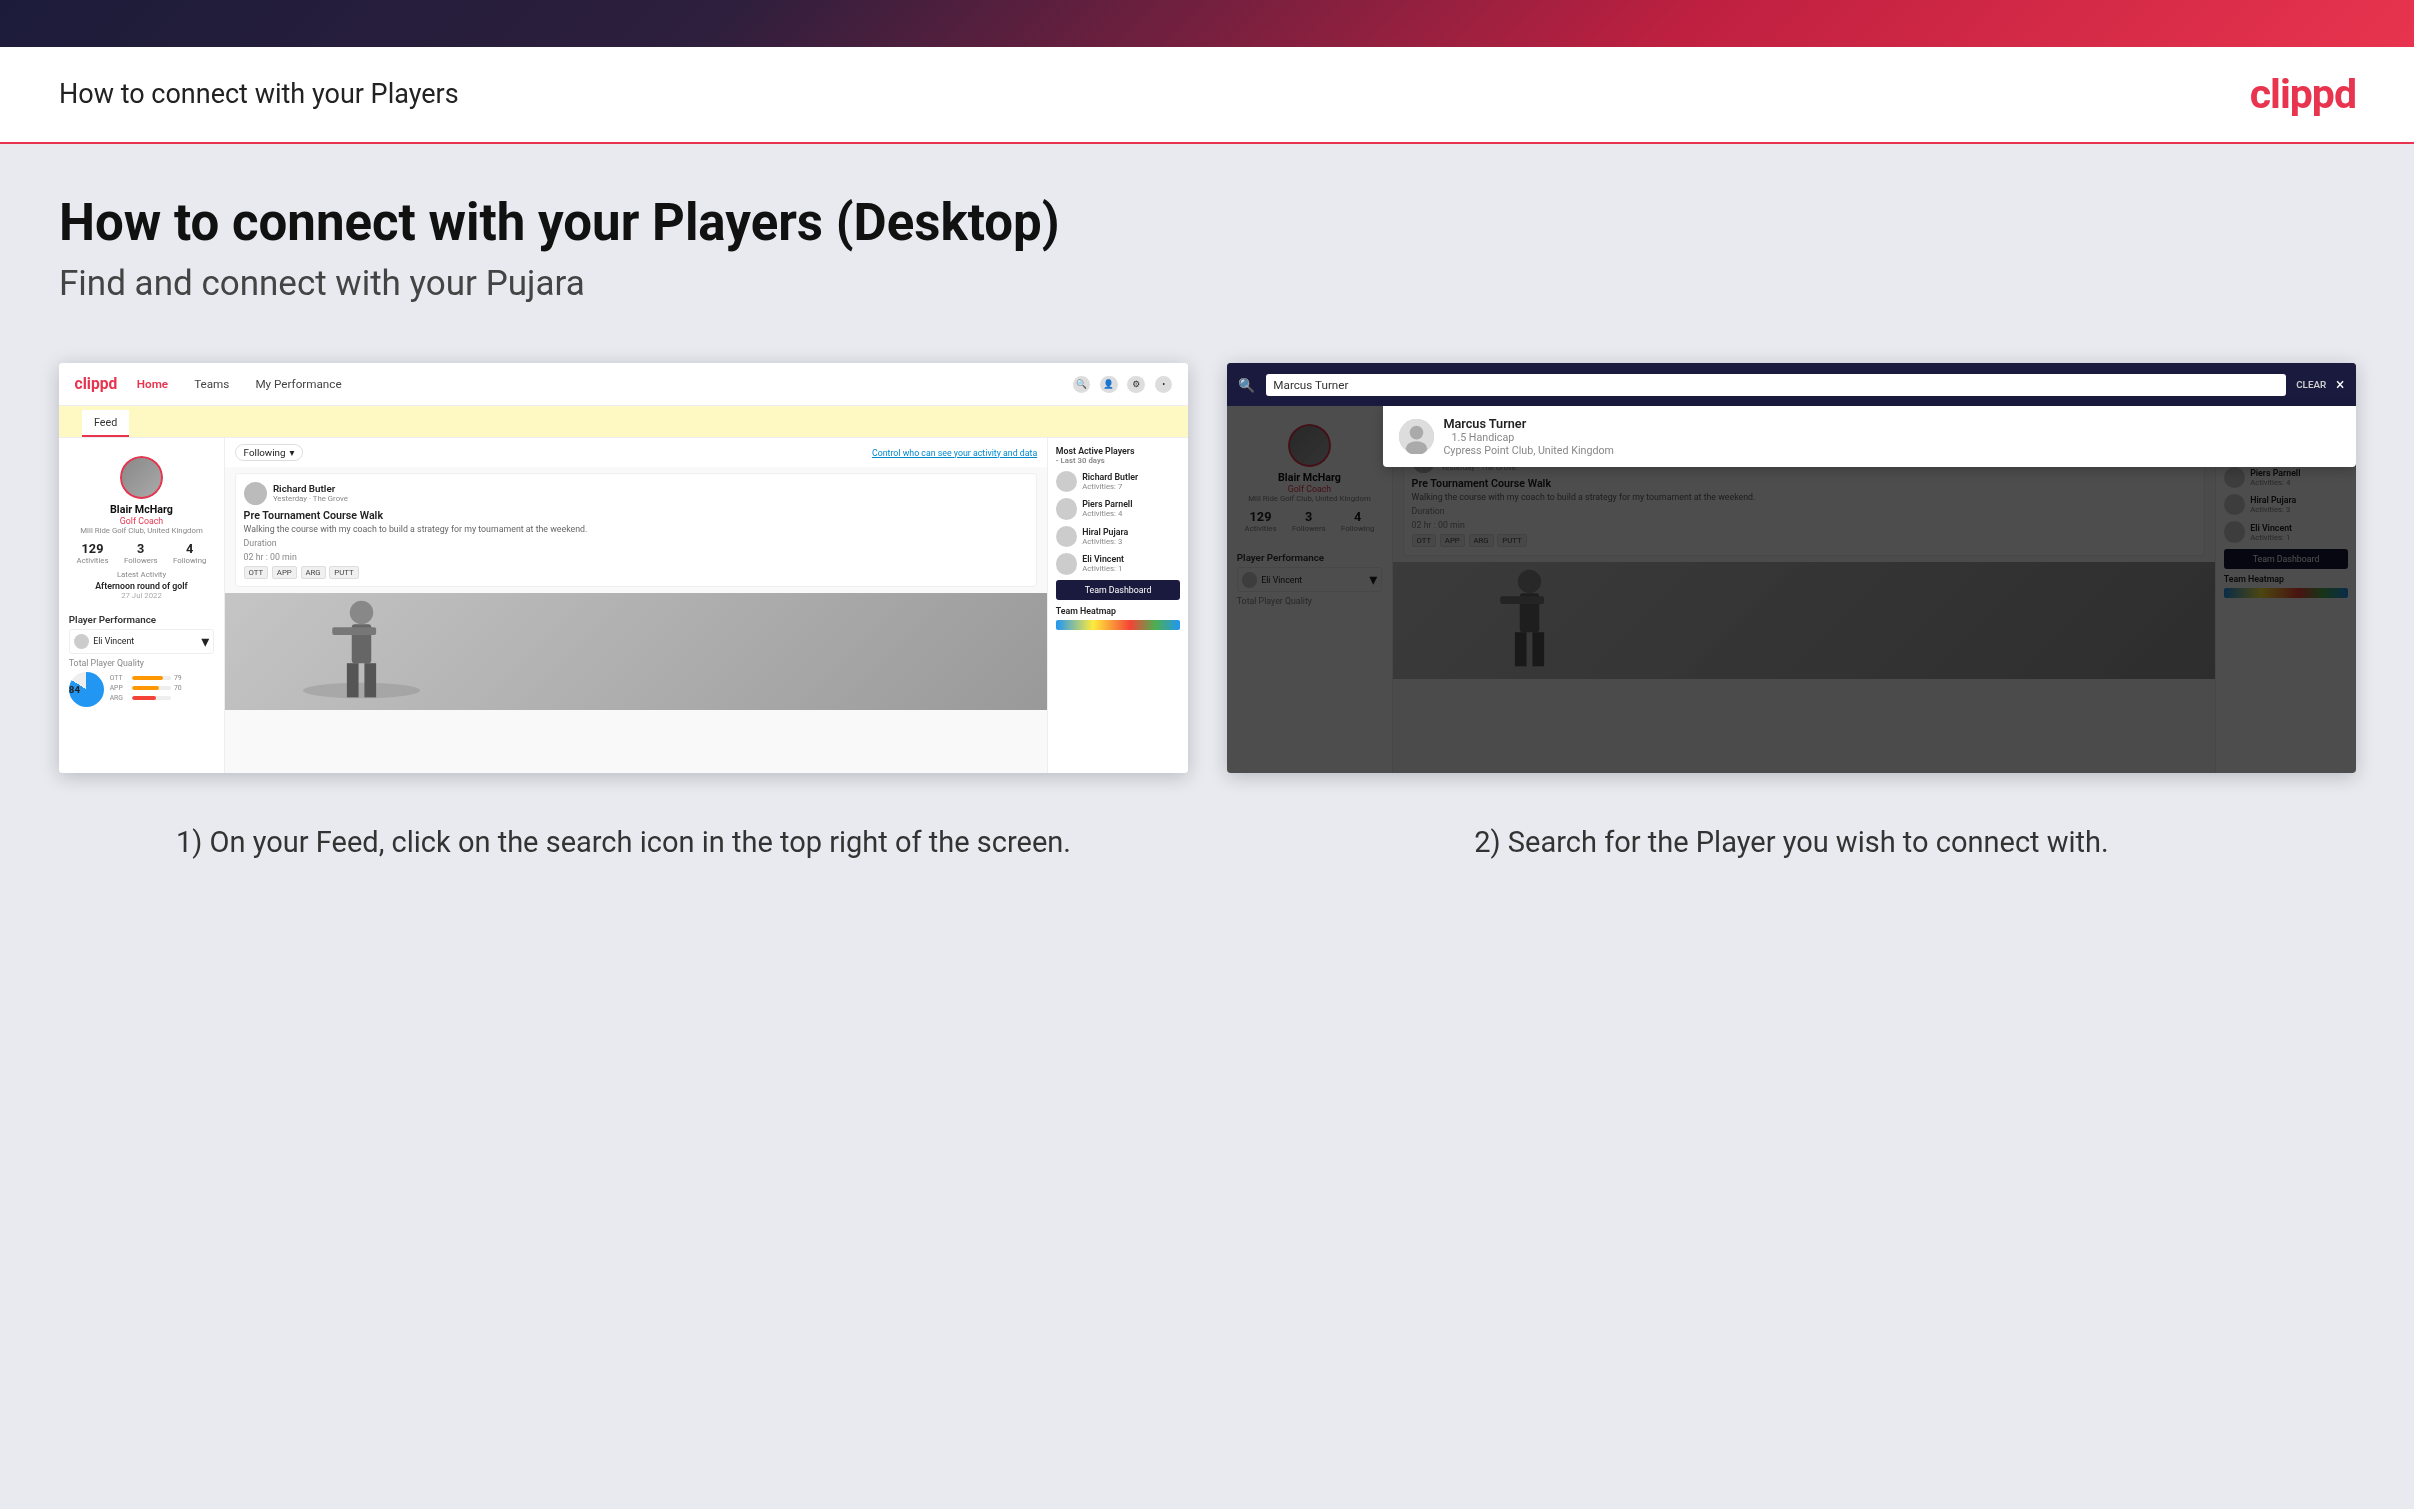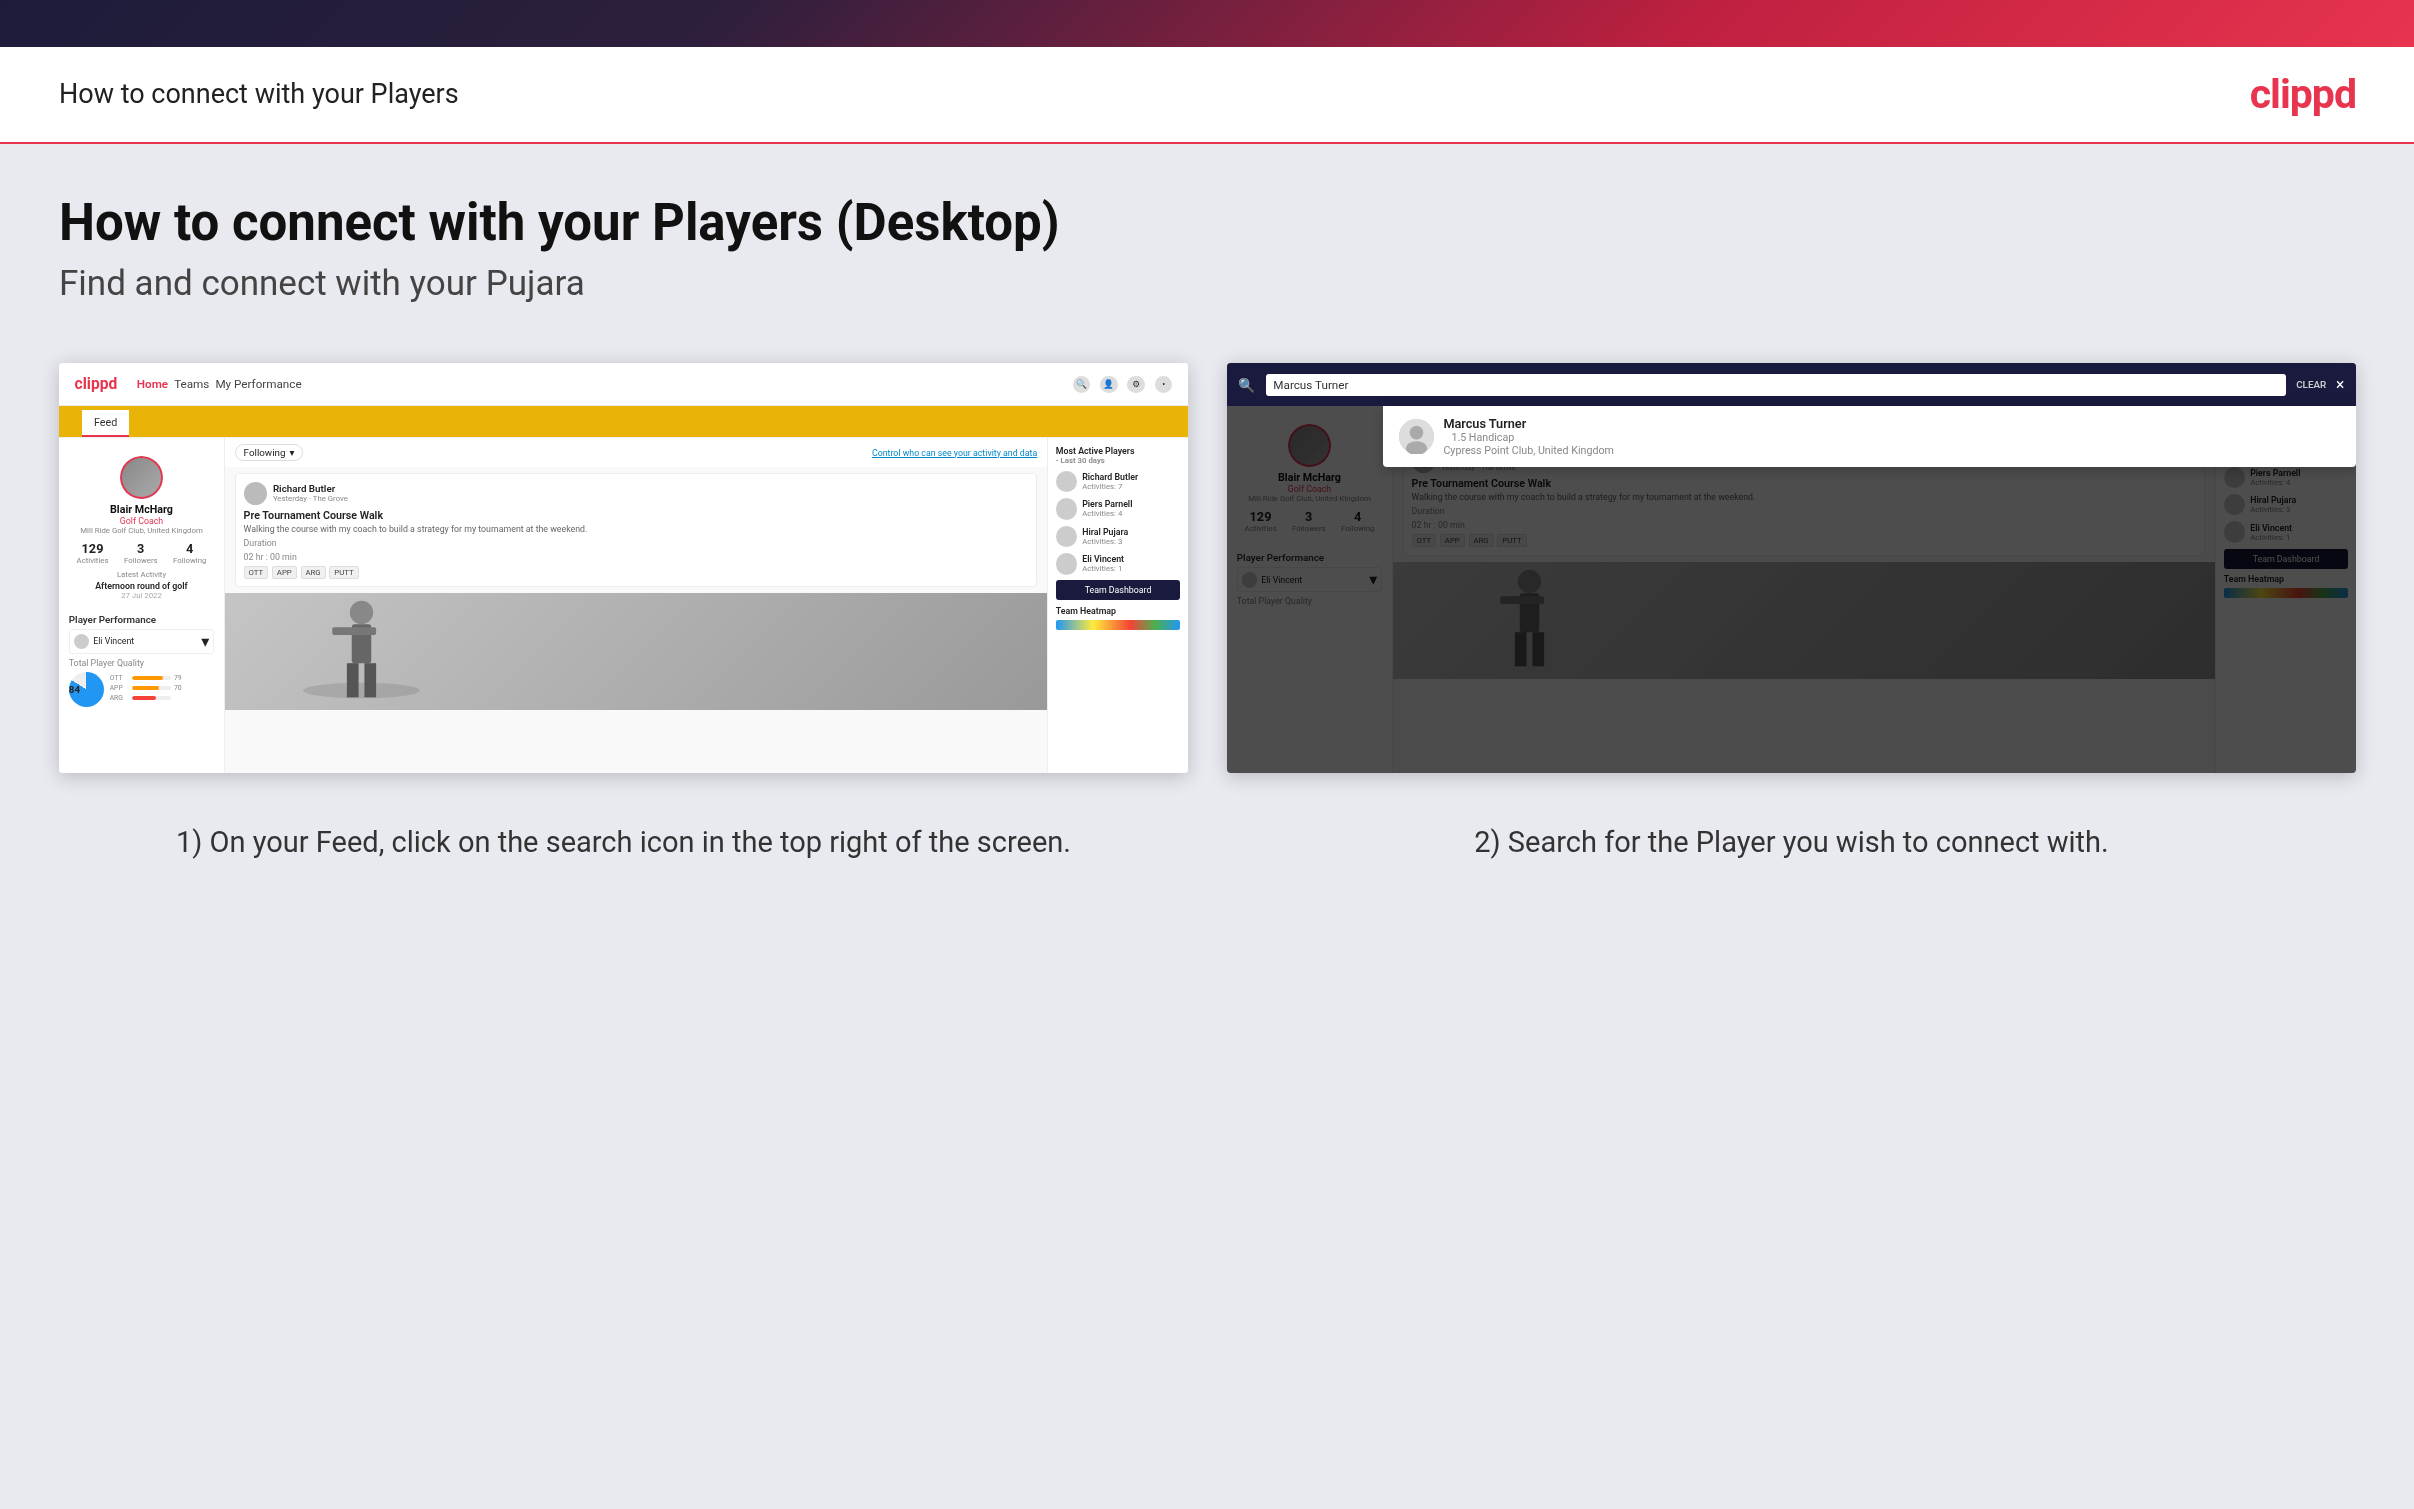--- a/index.html
+++ b/index.html
@@ -96,21 +96,21 @@
     }
 
     .app-logo {
       font-size: 15.6px;
       font-weight: 700;
       color: #e8344e;
     }
 
     .app-nav-items {
       display: flex;
-      gap: 6px;
+      gap: 26px;
       flex: 1;
     }
 
     .app-nav-item {
       font-size: 11.7px;
       color: #444;
     }
 
     .app-nav-item.active {
       color: #e8344e;
@@ -587,21 +587,21 @@
 
     
     .app-image-area {
       background: linear-gradient(135deg, #c5c5c5 0%, #999 100%);
       height: 117px;
       position: relative;
       overflow: hidden;
     }
 
     .app-tabs-row {
-      background: #eab308;
+      background: #fef9c3;
       padding: 3.9px 11.7px 0;
       border-bottom: 1px solid #eee;
     }
   </style>
 </head>
 <body>
 
 <div class="top-bar"></div>
 
 <div class="header">

